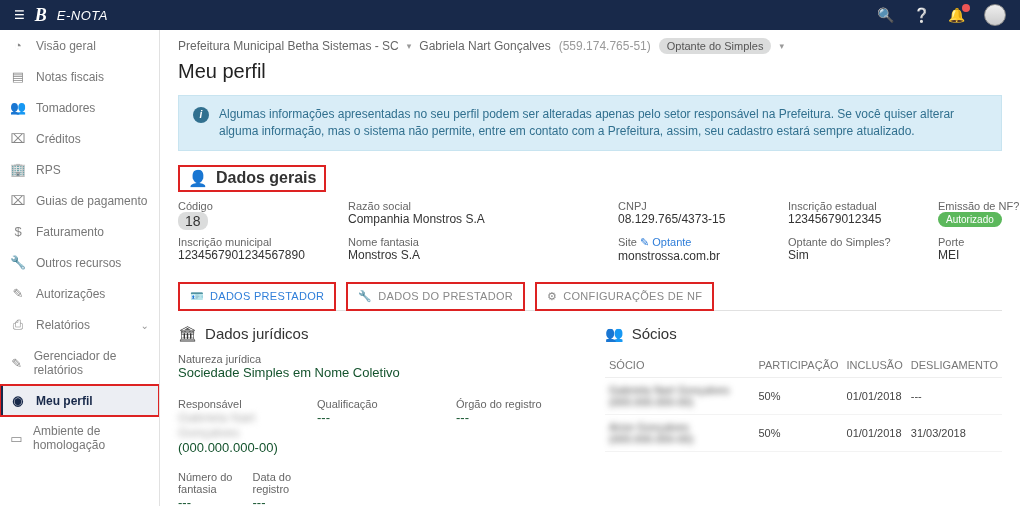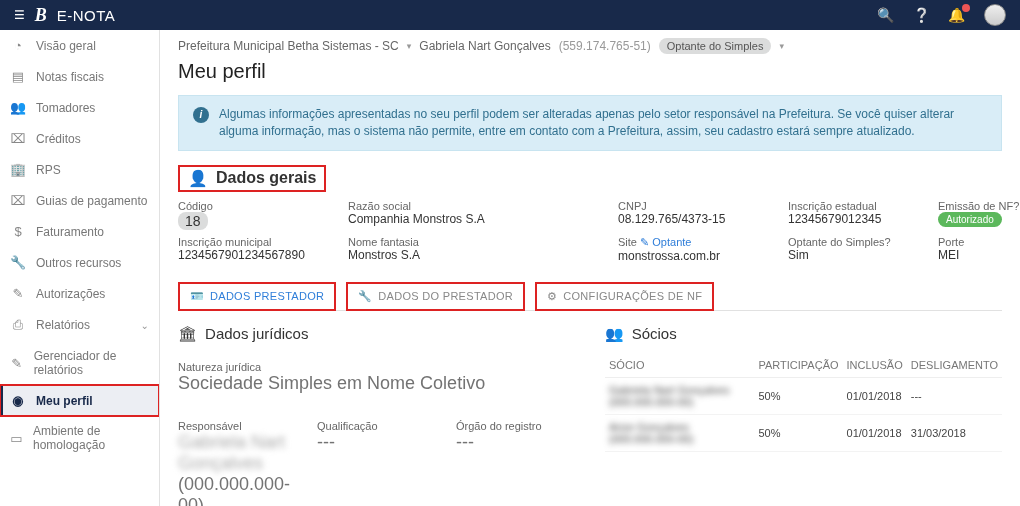--- a/index.html
+++ b/index.html
@@ -1,21 +1,21 @@
 <!DOCTYPE html>
 <html><head>
 <meta charset="utf-8">
 <style>
 * { box-sizing: border-box; margin: 0; padding: 0; }
 body { font-family: sans-serif; font-size: 12px; color: #555; background: #fff; width: 1020px; height: 506px; overflow: hidden; }
 
 .topbar { height: 30px; background: #18294a; color: #fff; display: flex; align-items: center; padding: 0 14px; justify-content: space-between; }
 .topbar-left { display: flex; align-items: center; gap: 10px; }
 .logo-b { font-family: serif; font-weight: bold; font-style: italic; font-size: 18px; }
-.logo-text { font-size: 15px; letter-spacing: 0.5px; }
+.logo-text { font-size: 13px; letter-spacing: 0.5px; font-style: italic; }
 .topbar-right { display: flex; align-items: center; gap: 18px; font-size: 14px; }
 .badge-dot { position: relative; }
 .badge-dot::after { content: ""; position: absolute; top: -3px; right: -4px; width: 8px; height: 8px; background: #e55; border-radius: 50%; }
 .avatar { width: 22px; height: 22px; border-radius: 50%; background: linear-gradient(#eee,#ccc); border: 1px solid #888; }
 .icon { display: inline-block; }
 
 .layout { display: flex; height: calc(100% - 30px); }
 .sidebar { width: 160px; border-right: 1px solid #e1e1e1; background: #fff; overflow-y: auto; flex-shrink: 0; }
 .sidebar-item { display: flex; align-items: center; gap: 10px; padding: 8px 10px; color: #777; cursor: pointer; font-size: 12px; position: relative; }
 .sidebar-item.active { background: #eceef3; color: #18294a; font-weight: 600; border-left: 3px solid #18294a; padding-left: 7px; }
@@ -45,22 +45,22 @@
 .status-pill { background: #5cb85c; color: #fff; padding: 2px 8px; border-radius: 8px; font-size: 10px; display: inline-block; }
 .edit-link { color: #2f7ed9; cursor: pointer; font-size: 11px; }
 
 .tabs { display: flex; gap: 10px; margin-top: 18px; border-bottom: 1px solid #e1e1e1; }
 .tab { padding: 6px 10px; font-size: 11px; letter-spacing: 0.3px; color: #888; cursor: pointer; border: 2px solid #d22; position: relative; top: 1px; display: inline-flex; gap: 6px; align-items: center; }
 .tab.active { color: #2f7ed9; }
 
 .columns { display: flex; gap: 30px; margin-top: 14px; }
 .col { flex: 1; }
 .col h3 { font-size: 15px; color: #333; font-weight: 500; display: flex; gap: 8px; align-items: center; }
-.sub-label { font-size: 11px; color: #666; margin-top: 18px; }
-.sub-value { font-size: 18px; color: #737373; }
+.sub-label { font-size: 11px; color: #666; margin-top: 10px; }
+.sub-value { font-size: 13px; color: #14532d; }
 .blurred { filter: blur(3px); color: #aaa; user-select: none; }
 
 .table { width: 100%; border-collapse: collapse; margin-top: 10px; font-size: 11px; }
 .table th { text-align: left; color: #777; font-weight: 500; padding: 6px 4px; border-bottom: 1px solid #eee; }
 .table td { padding: 6px 4px; border-bottom: 1px solid #f3f3f3; color: #444; }
 
 .juridico-grid { display: grid; grid-template-columns: 1fr 1fr 1fr; gap: 6px 20px; margin-top: 8px; }
 </style>
 </head>
 <body>

